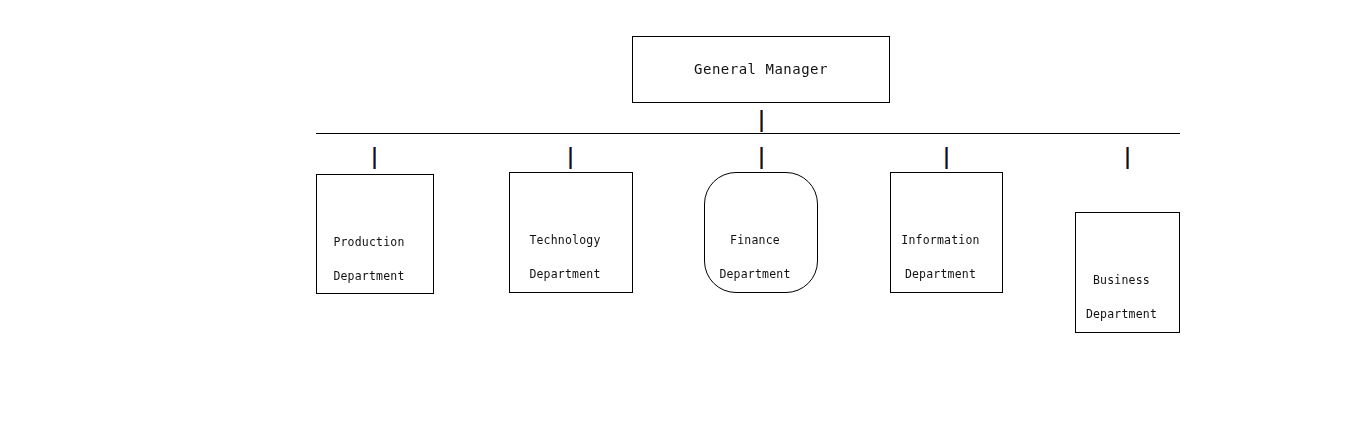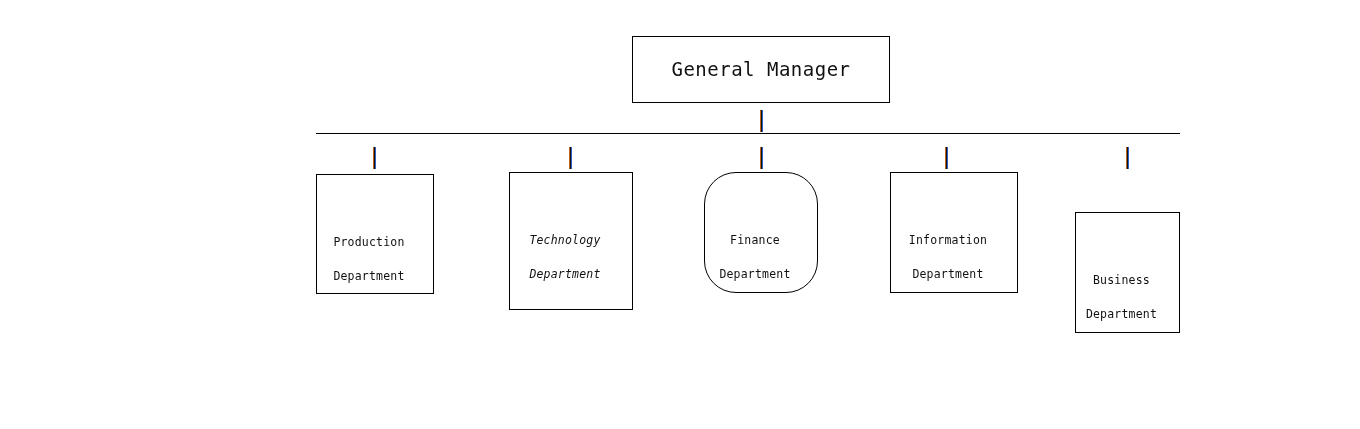--- a/index.html
+++ b/index.html
@@ -26,21 +26,21 @@
   }
 
   .node-box-root {
     display: flex;
     align-items: center;
     justify-content: center;
   }
 
   .root-label {
     font-family: "DejaVu Sans Mono", "Liberation Mono", monospace;
-    font-size: 19px;
+    font-size: 14px;
     line-height: 1.1;
     color: #111111;
     letter-spacing: 0.5px;
     white-space: nowrap;
     text-align: center;
   }
 
   .node-box-dept {
     display: block;
   }
@@ -100,35 +100,35 @@
   <div class="stub fringed" style="left:945px; top:147px; height:22px;"></div>
   <div class="stub fringed" style="left:1126px; top:147px; height:22px;"></div>
 
   <div class="node-box node-box-dept" style="left:316px; top:174px; width:118px; height:120px;">
     <div class="dept-label">
       <span>Production</span><br>
       <span>Department</span>
     </div>
   </div>
 
-  <div class="node-box node-box-dept" style="left:509px; top:172px; width:124px; height:138px;font-style:italic;">
+  <div class="node-box node-box-dept" style="left:509px; top:172px; width:124px; height:121px;">
     <div class="dept-label">
       <span>Technology</span><br>
       <span>Department</span>
     </div>
   </div>
 
   <div class="node-box node-box-dept" style="left:704px; top:172px; width:114px; height:121px;border-radius:32px;">
     <div class="dept-label">
       <span>Finance</span><br>
       <span>Department</span>
     </div>
   </div>
 
-  <div class="node-box node-box-dept" style="left:890px; top:172px; width:128px; height:121px;">
+  <div class="node-box node-box-dept" style="left:890px; top:172px; width:113px; height:121px;">
     <div class="dept-label">
       <span>Information</span><br>
       <span>Department</span>
     </div>
   </div>
 
   <div class="node-box node-box-dept" style="left:1075px; top:172px; width:105px; height:121px;margin-top:40px;">
     <div class="dept-label">
       <span>Business</span><br>
       <span>Department</span>

